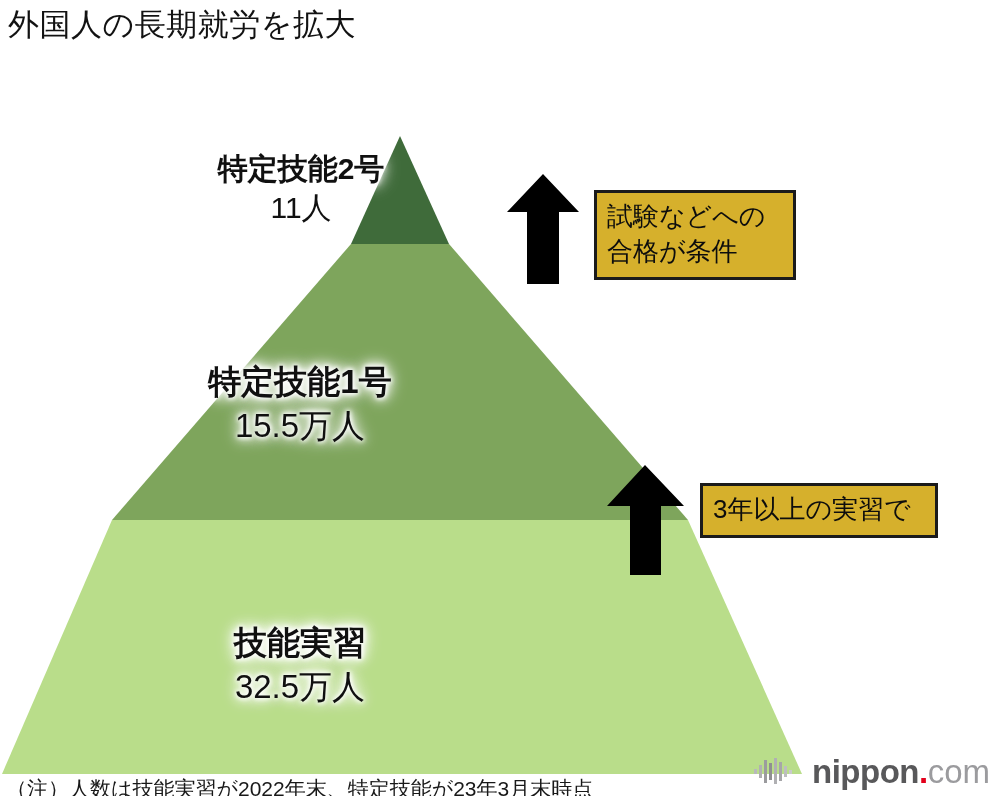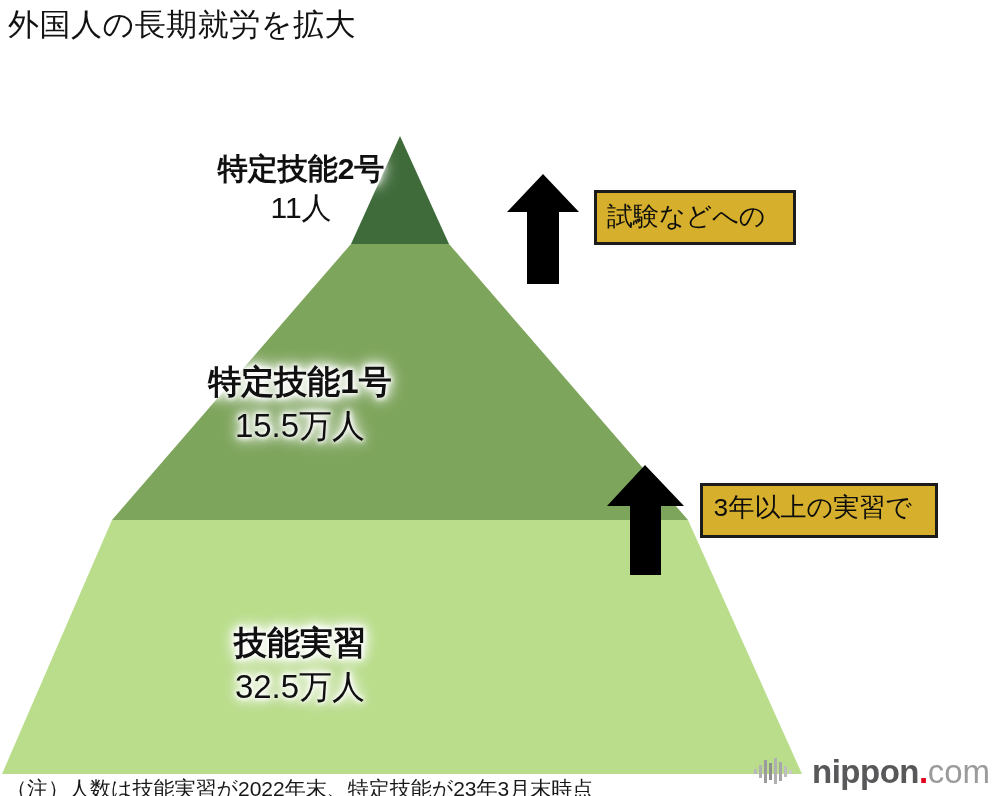--- a/index.html
+++ b/index.html
@@ -76,21 +76,21 @@
     box-sizing: border-box;
     border: 3px solid #1b1b1b;
     padding: 6px 10px 8px 10px;
     font-size: 26px;
     font-weight: normal;
     line-height: 35px;
     color: #0d0d0d;
     white-space: nowrap;
   }
   #callout-exam    { left: 594px; top: 144px; width: 202px; }
-  #callout-transfer{ left: 700px; top: 437px; width: 238px; font-family: Liberation Mono, monospace; }
+  #callout-transfer{ left: 700px; top: 437px; width: 238px; }
 
   
   #footnote {
     position: absolute;
     left: 6px;
     top: 775px;
     font-size: 21px;
     line-height: 28px;
     color: #181818;
     white-space: nowrap;
@@ -149,20 +149,21 @@
     <div class="tier-value">15.5万人</div>
   </div>
 
   <div class="tier-label" id="tier-base-group">
     <div class="tier-name">技能実習</div>
     <div class="tier-value">32.5万人</div>
   </div>
 
   <div class="callout-box" id="callout-exam" style="background:#d6b02c;">
     <div>試験などへの</div>
+    <div>合格が条件</div>
   </div>
 
   <div class="callout-box" id="callout-transfer" style="background:#d6b02c;">
     <div>3年以上の実習で</div>
   </div>
 </div>
 
 <div id="footnote">（注）人数は技能実習が2022年末、特定技能が23年3月末時点</div>
 
 <div id="brand-logo">

